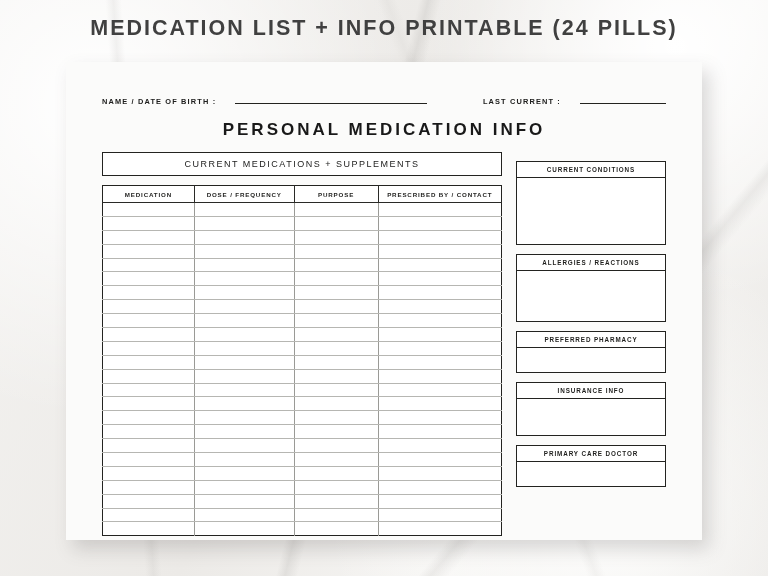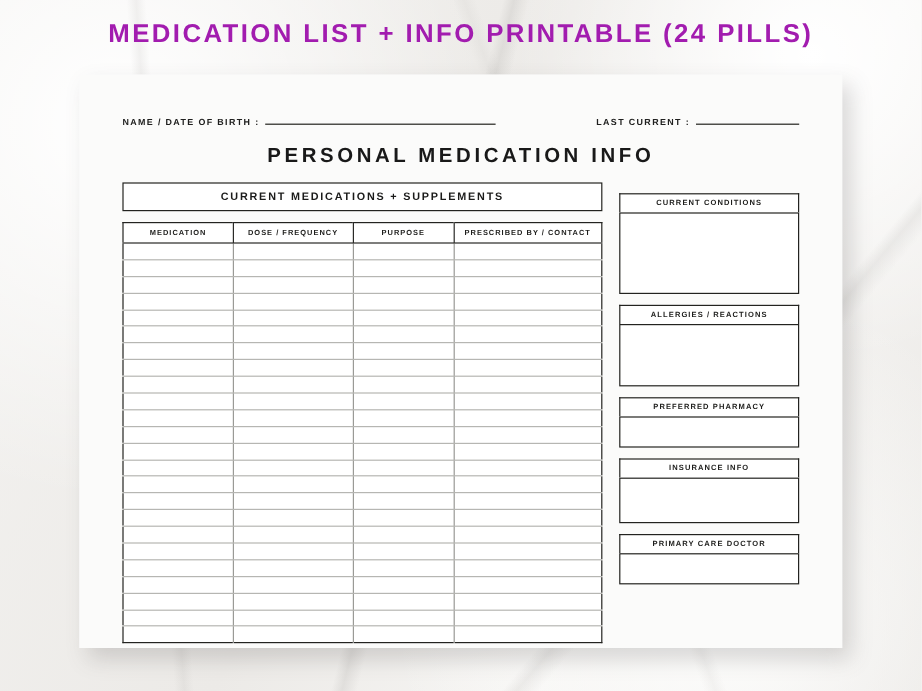--- a/index.html
+++ b/index.html
@@ -44,21 +44,21 @@
     width: 768px;
     height: 56px;
     display: flex;
     align-items: center;
     justify-content: center;
   }
   .banner-title {
     font-size: 21.5px;
     font-weight: bold;
     letter-spacing: 2.0px;
-    color: #a21caf;
+    color: #404040;
     white-space: nowrap;
     text-align: center;
   }
 
   
   .paper {
     position: absolute;
     left: 66px;
     top: 62px;
     width: 636px;
@@ -84,20 +84,21 @@
     margin-top: 4px;
   }
   .meta-left, .meta-right {
     display: flex;
     align-items: flex-end;
     font-size: 7.4px;
     letter-spacing: 1.15px;
     font-weight: bold;
     color: #20201f;
     white-space: nowrap;
+    gap: 14px;
   }
   .rule {
     display: inline-block;
     border-bottom: 1px solid #23231f;
     margin-left: 5px;
     margin-bottom: 2px;
   }
   .rule.long { width: 192px; }
   .rule.short { width: 86px; }
 
@@ -121,21 +122,21 @@
   .col-left { width: 400px; }
   .col-right { width: 150px; }
 
   .section-header {
     border: 1.1px solid #232320;
     height: 22px;
     display: flex;
     align-items: center;
     justify-content: center;
     font-size: 9px;
-    font-weight: bold;
+    font-weight: normal;
     letter-spacing: 1.5px;
     color: #1b1b1a;
     background: #fff;
     white-space: nowrap;
   }
   .col-right .section-header {
     font-size: 8.6px;
     letter-spacing: 1.5px;
   }
 

